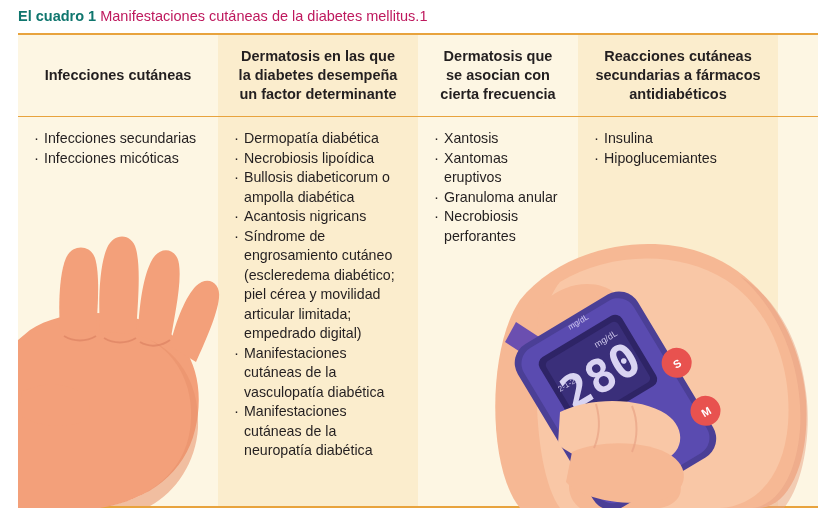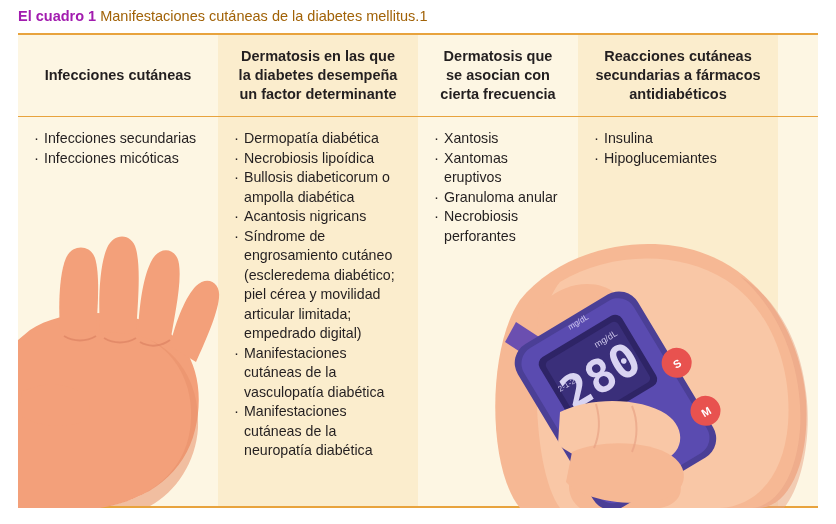--- a/index.html
+++ b/index.html
@@ -19,25 +19,25 @@
   
   .caption {
     position: absolute;
     left: 18px;
     top: 6px;
     font-size: 14.5px;
     line-height: 20px;
     white-space: nowrap;
   }
   .caption .cap-label {
-    color: #a21caf;
+    color: #0f766e;
     font-weight: bold;
   }
   .caption .cap-text {
-    color: #a16207;
+    color: #be185d;
   }
 
   
   .table {
     position: absolute;
     left: 18px;
     top: 33px;
     width: 800px;
     height: 475px;
     background: #fdf6e3;

